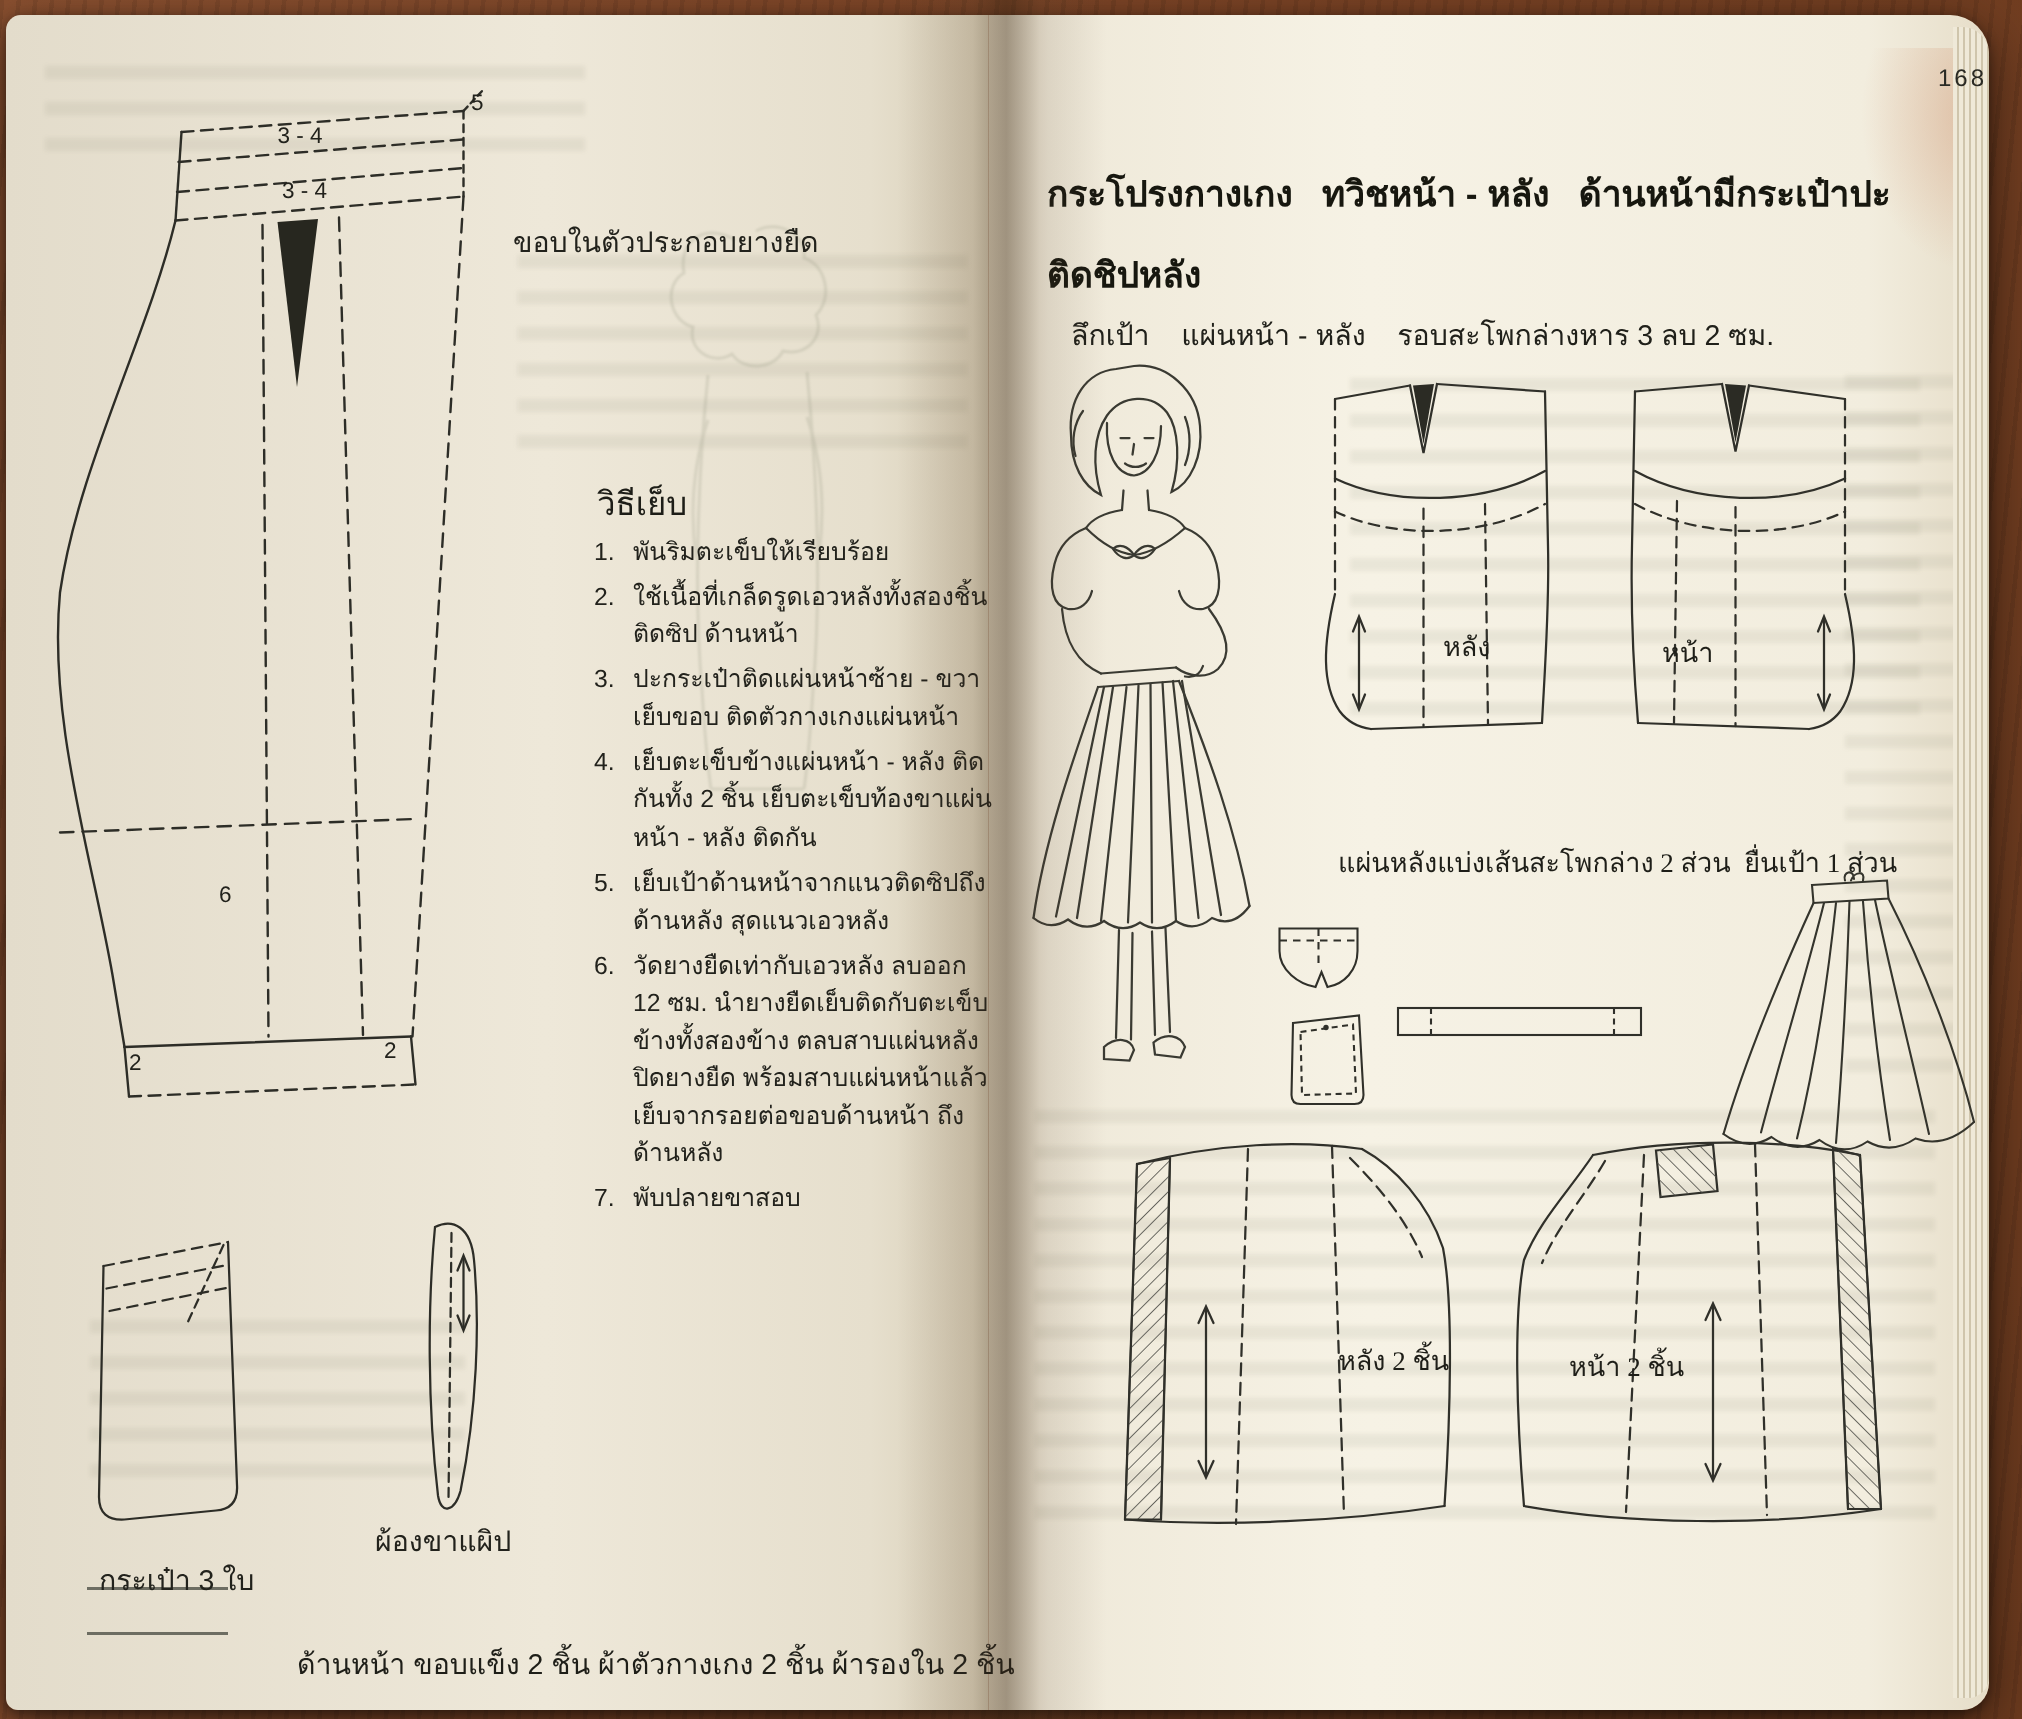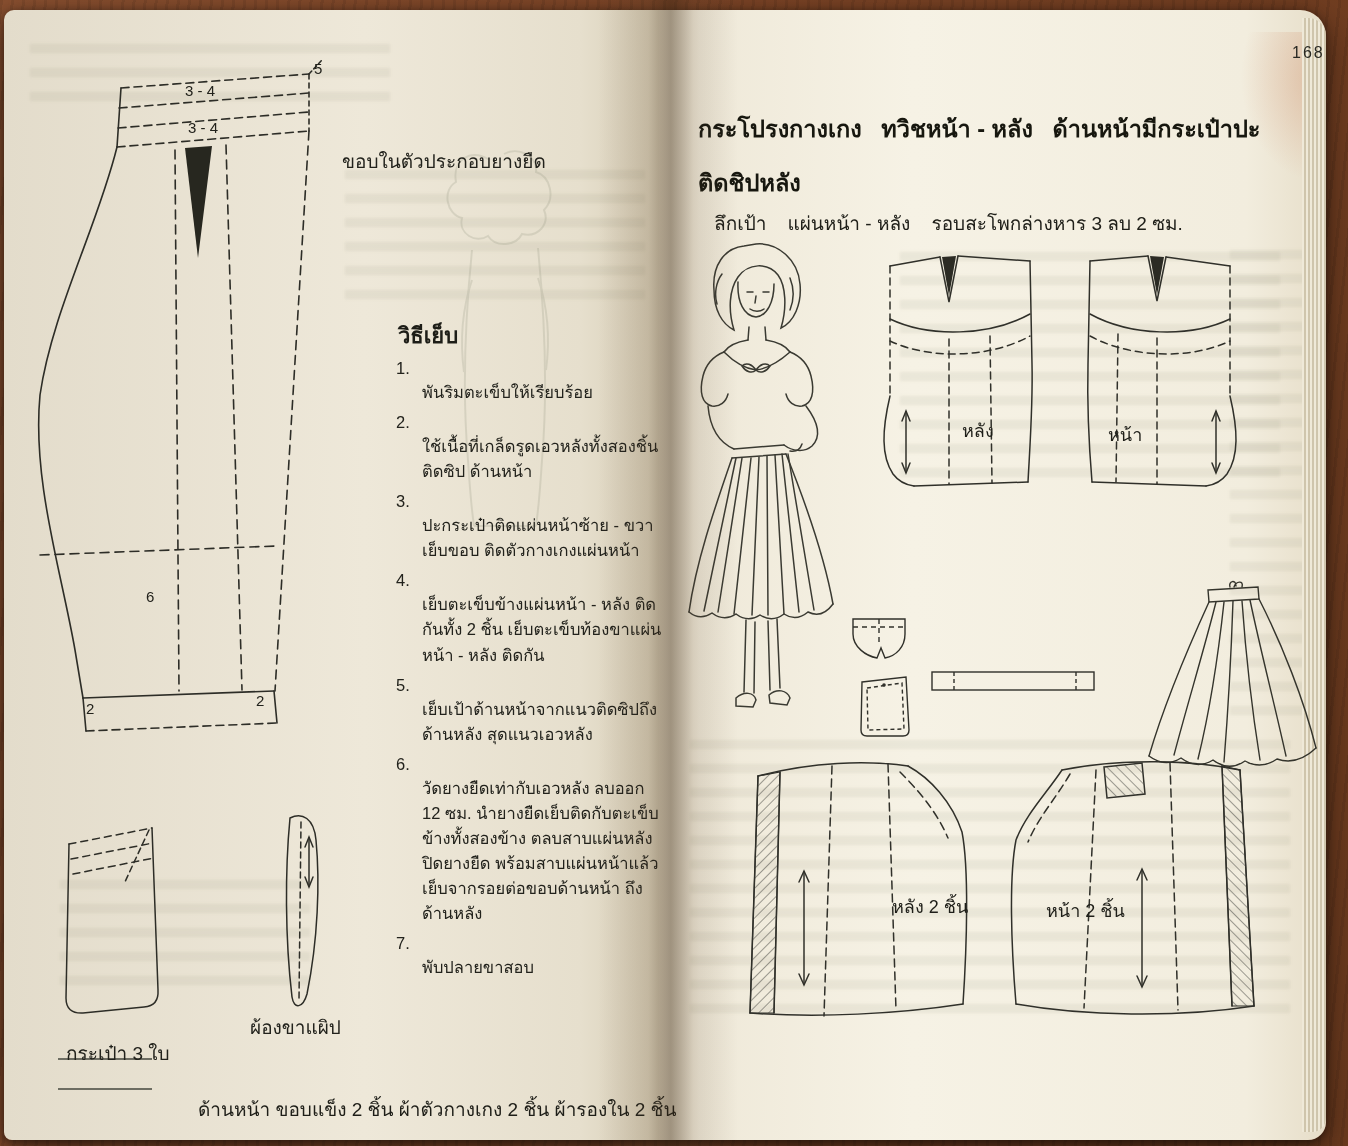--- a/index.html
+++ b/index.html
@@ -24,33 +24,33 @@
     background:linear-gradient(to right, rgba(86,62,40,0) 0%, rgba(86,62,40,0.16) 36%, rgba(56,38,20,0.38) 52%, rgba(86,62,40,0.14) 68%, rgba(86,62,40,0) 100%);}
   .edge-right{position:absolute;right:0;top:8px;bottom:8px;width:24px;z-index:2;border-radius:0 18px 14px 0;
     background:repeating-linear-gradient(to right,#efe9d8 0 2.5px,#cfc5ac 2.5px 4px);}
   .ghostblock{position:absolute;z-index:1;pointer-events:none;filter:blur(1.5px);
     background:repeating-linear-gradient(to bottom, rgba(118,118,92,0.09) 0 9px, rgba(0,0,0,0) 9px 24px);}
   svg.diagram{position:absolute;overflow:visible;z-index:3;}
   svg.ghost{position:absolute;z-index:1;opacity:0.22;filter:blur(0.7px);}
   .txt{position:absolute;z-index:4;white-space:pre-wrap;}
   .dlabel{position:absolute;z-index:4;font-size:15px;color:#22221c;text-align:center;}
   .note{font-size:19px;color:#22221c;}
-  .h-method{font-size:22px;font-weight:bold;color:#1d1d17;}
+  .h-method{font-size:22px;font-weight:normal;color:#1d1d17;}
   .steps{position:absolute;z-index:4;width:266px;font-size:16.5px;line-height:1.52;color:#22221c;}
   .step{display:flex;margin-bottom:5px;}
   .step .n{width:26px;flex:none;}
-  .step .t{flex:1;overflow-wrap:anywhere;margin-top:24px;}
+  .step .t{flex:1;overflow-wrap:anywhere;}
   .bindbox{position:absolute;z-index:4;width:182px;height:32px;border:1.6px solid #3a3a32;
     display:flex;align-items:center;justify-content:center;font-size:18px;background:rgba(246,242,229,0.6);}
   .extline{position:absolute;z-index:3;height:1.5px;background:#6d6d62;}
   .caption{font-size:19px;font-weight:500;color:#1e1e18;}
   .pagenum{font-size:16px;letter-spacing:2px;color:#2a2a24;}
   .title{font-size:23.5px;font-weight:bold;color:#17170f;width:620px;line-height:1.35;}
   .measure{font-size:19px;color:#20201a;}
-  .plabel{font-size:18px;color:#1e1e18;}
+  .plabel{font-size:18px;color:#1e1e18;font-family:Liberation Serif, serif;}
 </style>
 </head>
 <body>
 
 <div id="stage">
   <div id="book">
     <div class="page page-left"></div>
     <div class="page page-right"></div>
     <div class="stain"></div>
     <div class="edge-right"></div>
@@ -220,20 +220,21 @@
       <path d="M240 90 L 238 238" stroke-dasharray="7 5"></path>
       <path d="M338 168 L 338 228"></path>
       <path d="M334 177 L 338 167 L 342 177 M334 219 L 338 229 L 342 219"></path>
     </g>
     <path d="M64 13 L 71 52 L 78 12 Z" fill="#2b2b24" stroke="none"></path>
     <path d="M272 12 L 279 51 L 286 13 Z" fill="#2b2b24" stroke="none"></path>
   </svg>
   <span class="txt plabel" style="left:962px;top:416px">หลัง</span>
   <span class="txt plabel" style="left:1108px;top:420px">หน้า</span>
 
+  <div class="txt plabel" style="left:892px;top:560px">แผ่นหลังแบ่งเส้นสะโพกล่าง 2 ส่วน  ยื่นเป้า 1 ส่วน</div>
 
   <svg class="diagram" style="left:848px;top:612px" width="62" height="52" viewBox="0 0 62 52">
     <g stroke="#30302a" fill="none" stroke-width="1.4">
       <path d="M5 7 L 57 7 L 57 22 C 57 35, 48 44, 37 46 L 33 36 L 29 46 C 18 44, 5 35, 5 22 Z"></path>
       <path d="M5 15 L 57 15" stroke-dasharray="5 4"></path>
       <path d="M31 7 L 31 34" stroke-dasharray="5 4"></path>
     </g>
   </svg>
 
   <svg class="diagram" style="left:856px;top:672px" width="58" height="68" viewBox="0 0 58 68">

